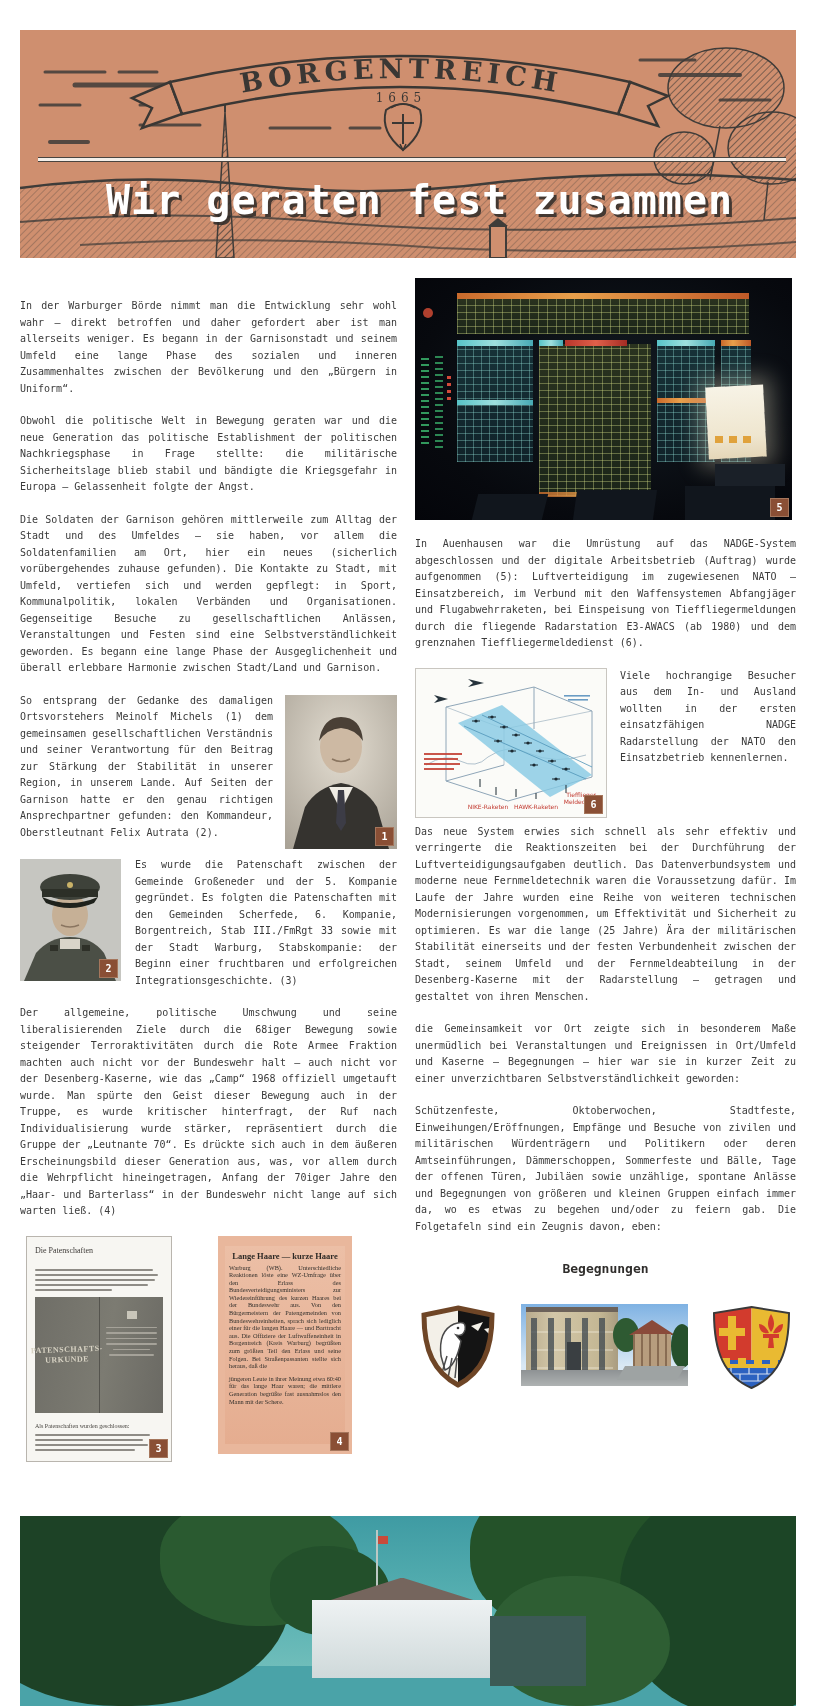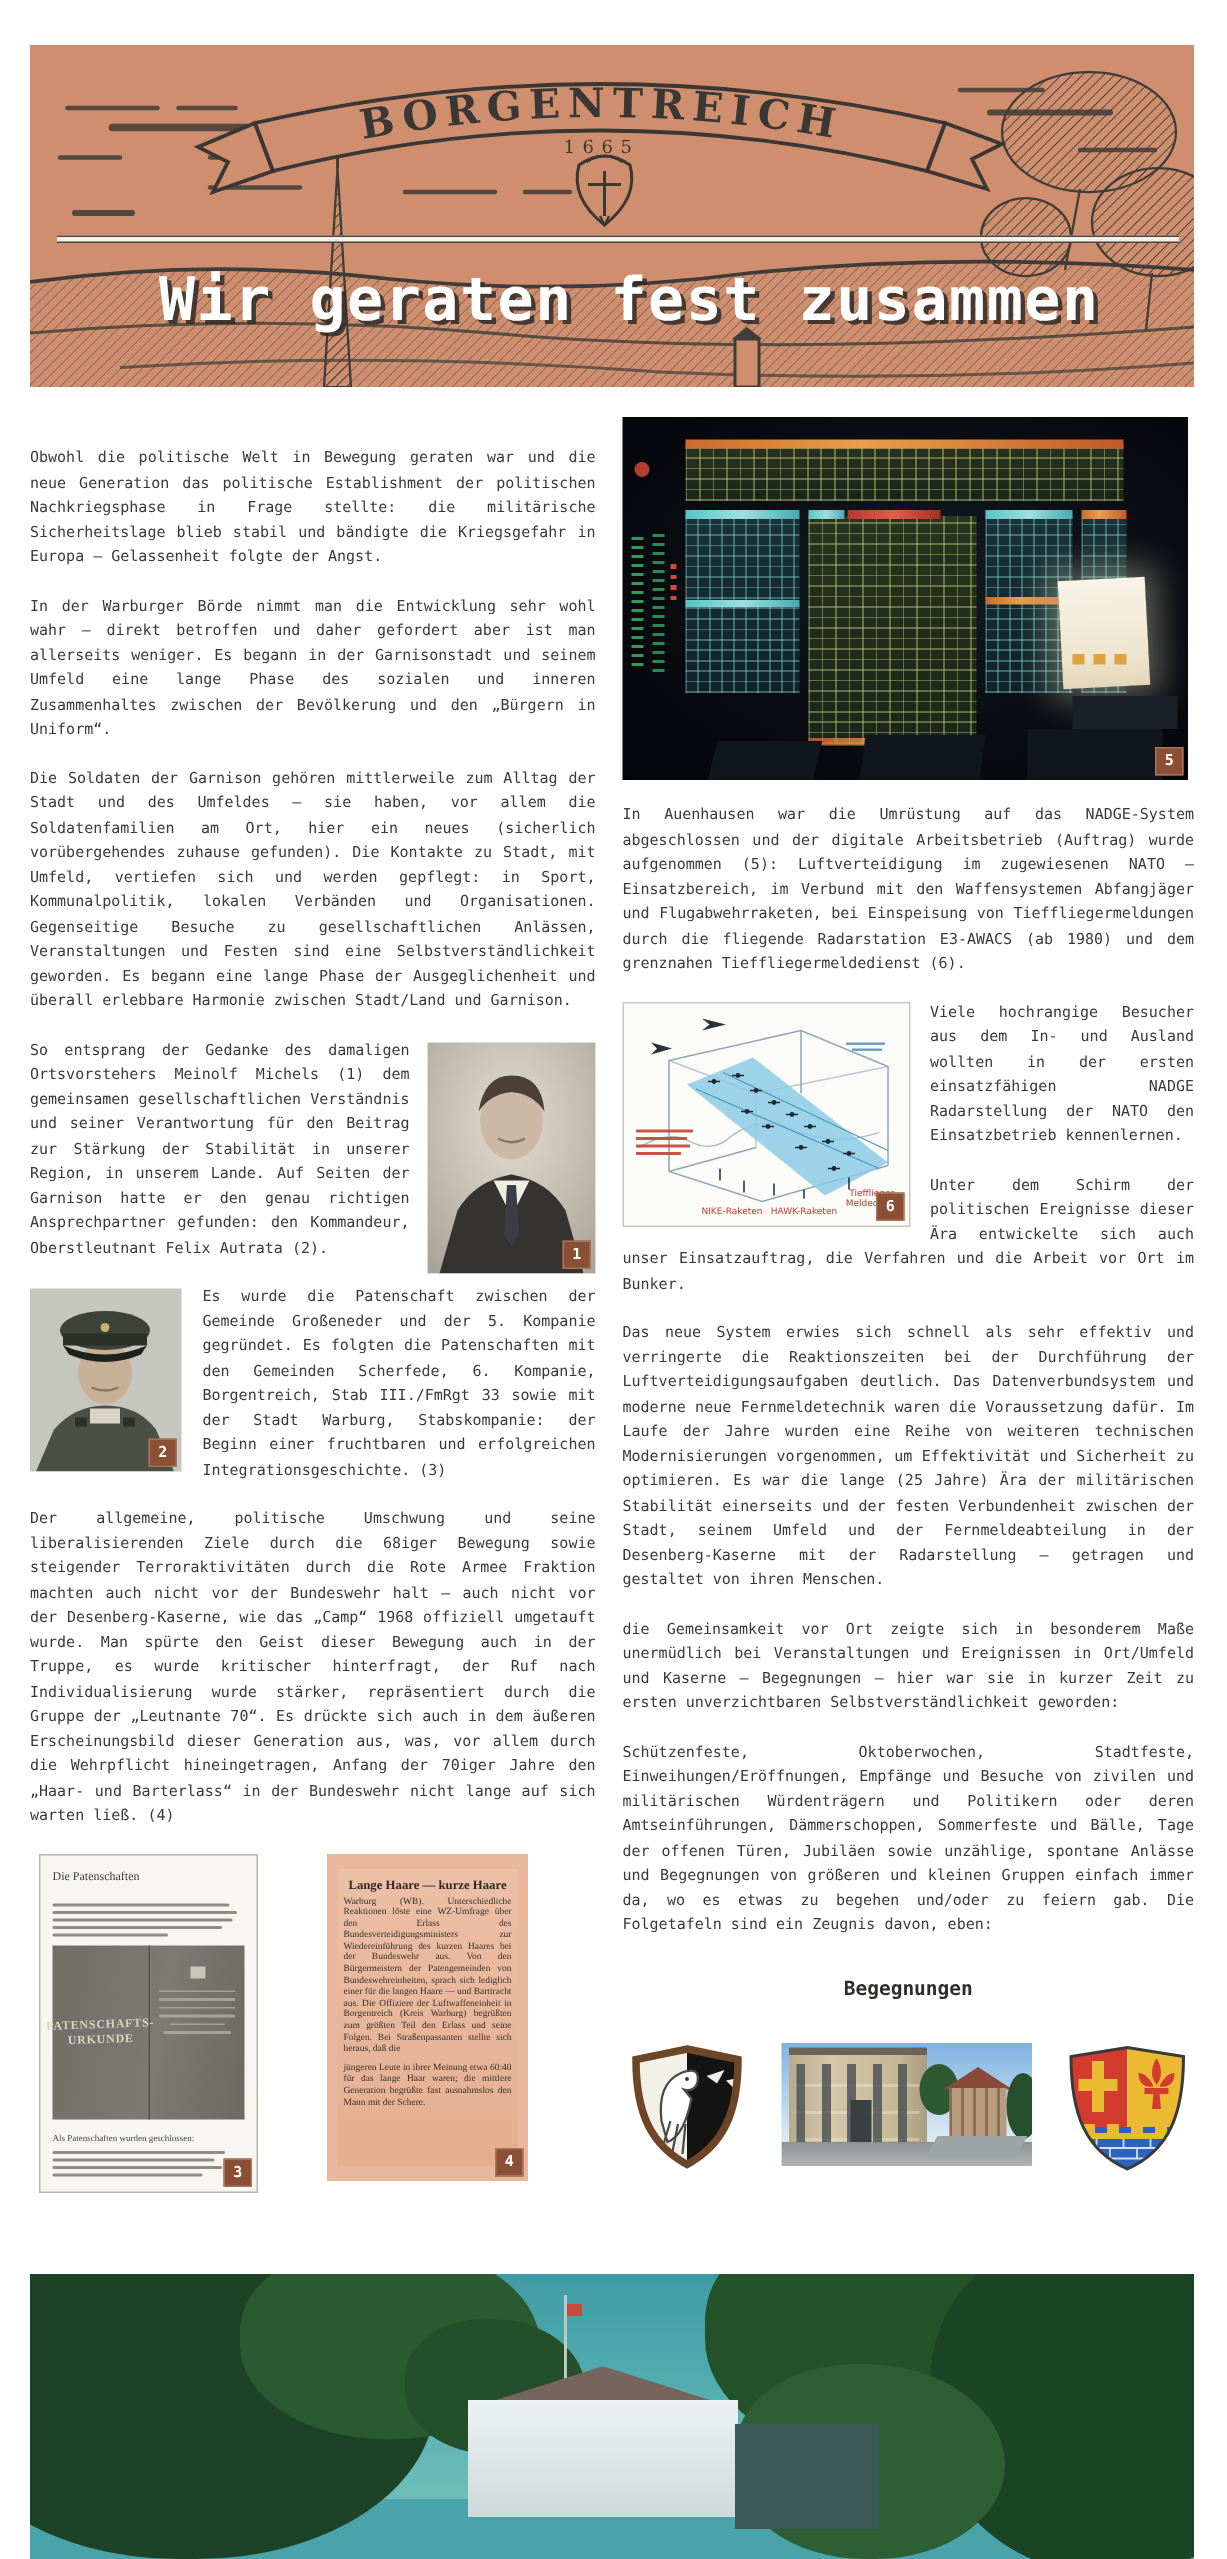--- a/index.html
+++ b/index.html
@@ -174,22 +174,22 @@
         <path d="M380,114 l3,6 l3,-6" stroke-width="1.5"></path>
       </g>
     </svg>
     <div class="hrule"></div>
     <div class="main-title">Wir geraten fest zusammen</div>
   </div>
 
   <div class="columns">
 
     <div class="col-left">
+      <p class="body">In der Warburger Börde nimmt man die Entwicklung sehr wohl wahr – direkt betroffen und daher gefordert aber ist man allerseits weniger. Es begann in der Garnisonstadt und seinem Umfeld eine lange Phase des sozialen und inneren Zusammenhaltes zwischen der Bevölkerung und den „Bürgern in Uniform“.</p>
       <p class="body">Obwohl die politische Welt in Bewegung geraten war und die neue Generation das politische Establishment der politischen Nachkriegsphase in Frage stellte: die militärische Sicherheitslage blieb stabil und bändigte die Kriegsgefahr in Europa – Gelassenheit folgte der Angst.</p>
-      <p class="body">In der Warburger Börde nimmt man die Entwicklung sehr wohl wahr – direkt betroffen und daher gefordert aber ist man allerseits weniger. Es begann in der Garnisonstadt und seinem Umfeld eine lange Phase des sozialen und inneren Zusammenhaltes zwischen der Bevölkerung und den „Bürgern in Uniform“.</p>
       <p class="body">Die Soldaten der Garnison gehören mittlerweile zum Alltag der Stadt und des Umfeldes – sie haben, vor allem die Soldatenfamilien am Ort, hier ein neues (sicherlich vorübergehendes zuhause gefunden). Die Kontakte zu Stadt, mit Umfeld,  vertiefen sich und werden gepflegt: in Sport, Kommunalpolitik, lokalen Verbänden und Organisationen. Gegenseitige Besuche zu gesellschaftlichen Anlässen, Veranstaltungen und Festen sind eine Selbstverständlichkeit geworden. Es begann eine lange Phase der Ausgeglichenheit und überall erlebbare Harmonie zwischen Stadt/Land und Garnison.</p>
 
       <div class="clearfix">
         <div class="figure fig1">
           <svg width="112" height="154" viewBox="0 0 112 154">
             <rect width="112" height="154" fill="#d6d0c4"></rect>
             <rect width="112" height="154" fill="url(#hatch)" opacity="0"></rect>
             <radialGradient id="bg1" cx="50%" cy="35%" r="80%">
               <stop offset="0%" stop-color="#e3ddd1"></stop>
                 <stop offset="100%" stop-color="#a9a296"></stop>
@@ -369,25 +369,24 @@
             <g font-family="DejaVu Sans,sans-serif" font-size="6" fill="#c23a30" text-anchor="middle">
               <text x="72" y="140">NIKE-Raketen</text>
               <text x="120" y="140">HAWK-Raketen</text>
               <text x="166" y="128">Tiefflieger-</text>
               <text x="166" y="135">Meldedienst</text>
             </g>
           </svg>
           <span class="fig-badge">6</span>
         </div>
         <p class="body">Viele hochrangige Besucher aus dem In- und Ausland wollten in der ersten einsatzfähigen NADGE Radarstellung der NATO den Einsatzbetrieb kennenlernen.</p>
-        <p class="body">Unter dem Schirm der politischen Ereignisse dieser Ära entwickelte sich auch unser Einsatzauftrag, die Verfahren und die Arbeit vor Ort im Bunker.</p>
       </div>
 
       <p class="body">Das neue System erwies sich schnell als sehr effektiv und verringerte die Reaktionszeiten bei der Durchführung der Luftverteidigungsaufgaben deutlich. Das Datenverbundsystem und moderne neue Fernmeldetechnik waren die Voraussetzung dafür. Im Laufe der Jahre wurden eine Reihe von weiteren technischen Modernisierungen vorgenommen, um Effektivität und Sicherheit zu optimieren. Es war die lange (25 Jahre) Ära der militärischen Stabilität einerseits und der festen Verbundenheit zwischen der Stadt, seinem Umfeld und der Fernmeldeabteilung in der Desenberg-Kaserne mit der Radarstellung – getragen und gestaltet von ihren Menschen.</p>
-      <p class="body">die Gemeinsamkeit vor Ort zeigte sich in besonderem Maße unermüdlich bei Veranstaltungen und Ereignissen in Ort/Umfeld und Kaserne – Begegnungen – hier war sie in kurzer Zeit zu ersten  unverzichtbaren Selbstverständlichkeit geworden:</p>
+      <p class="body">die Gemeinsamkeit vor Ort zeigte sich in besonderem Maße unermüdlich bei Veranstaltungen und Ereignissen in Ort/Umfeld und Kaserne – Begegnungen – hier war sie in kurzer Zeit zu einer  unverzichtbaren Selbstverständlichkeit geworden:</p>
       <p class="body">Schützenfeste, Oktoberwochen, Stadtfeste, Einweihungen/Eröffnungen, Empfänge und Besuche von zivilen und militärischen Würdenträgern und Politikern oder deren Amtseinführungen,  Dämmerschoppen, Sommerfeste und Bälle, Tage der offenen Türen, Jubiläen sowie unzählige, spontane Anlässe und Begegnungen von größeren und kleinen Gruppen einfach immer da, wo es etwas zu begehen und/oder zu feiern gab. Die Folgetafeln sind ein Zeugnis davon, eben:</p>
 
       <div class="heading-beg">Begegnungen</div>
 
       <div class="emblem-row">
         <div class="figcrest">
           <svg width="82" height="86" viewBox="0 0 82 86">
             <defs>
               <clipPath id="shieldclip">
                   <path d="M41,4 L75,11 C75,47 65,68 41,81 C17,68 7,47 7,11 Z"></path>

